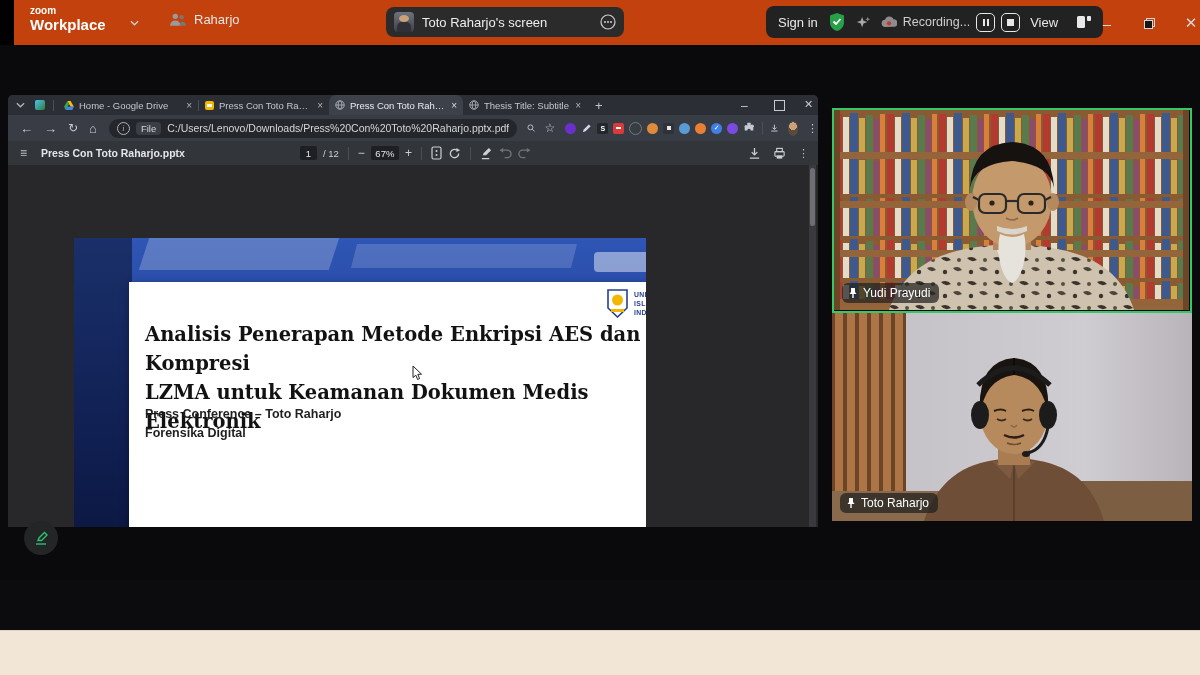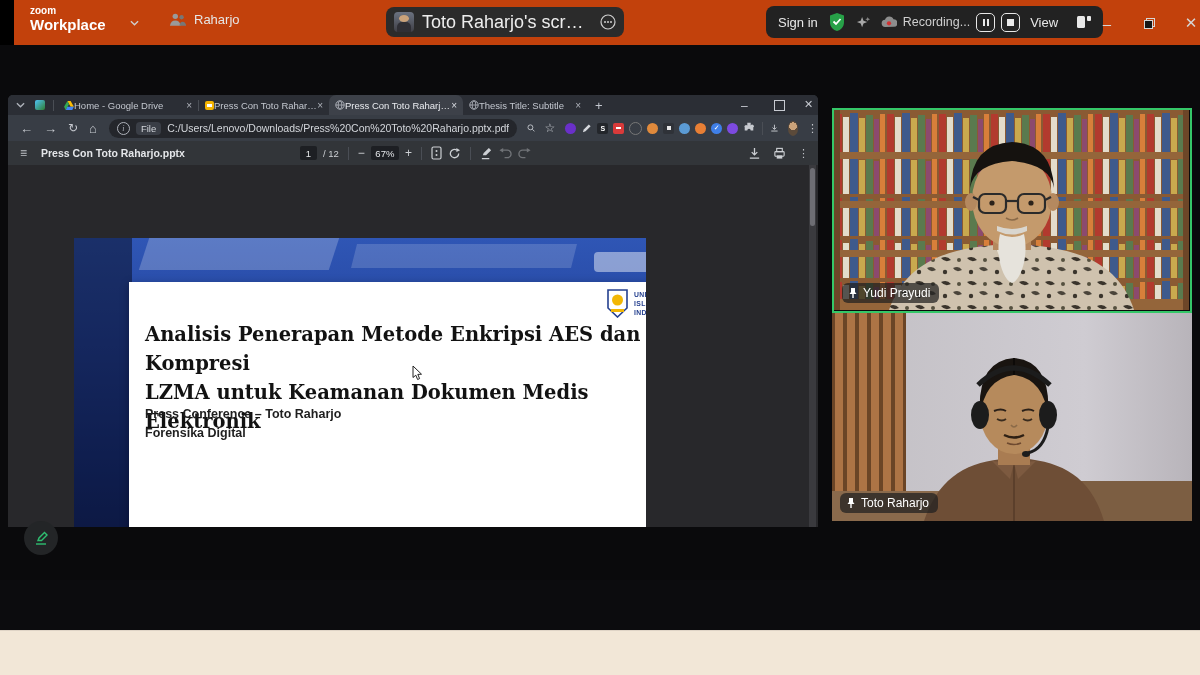--- a/index.html
+++ b/index.html
@@ -16,21 +16,21 @@
   
   #titlebar{left:14px;top:0;width:1200px;height:45px;background:#c2410c;}
   .winbtn{width:30px;height:30px;color:#d6d6d6;font-size:15px;}
   .restore{position:relative;width:10px;height:10px;display:inline-block;}
   .restore i{position:absolute;border:1.2px solid #d6d6d6;width:7px;height:7px;display:block;}
   .restore i.b{left:0;top:2px;background:#161616;}
   .restore i.t{left:2px;top:0;}
 
   
   #browser{left:8px;top:95px;width:810px;height:432px;background:#303338;border-radius:5px 5px 0 0;overflow:hidden;}
-  .tab{height:20px;font-size:9.5px;color:#c3c7cf;display:flex;align-items:center;padding:0 6px;}
+  .tab{height:20px;font-size:9.5px;color:#c3c7cf;display:flex;align-items:center;gap:5px;padding:0 6px;}
   .tabx{color:#aeb2ba;font-size:10px;margin-left:auto;}
   .extdot{width:11px;height:11px;border-radius:50%;display:inline-flex;align-items:center;justify-content:center;font-size:7px;color:#fff;}
   .pdficon{color:#bfc3c8;font-size:12px;}
   .dim{opacity:.4;}
 
   
   #toolbar{left:0;top:580px;width:1200px;height:50px;background:#0c0c0e;}
 
   
   #taskbar{left:0;top:630px;width:1200px;height:45px;background:#f2e7d7;border-top:1px solid rgba(0,0,0,.08);}
@@ -63,21 +63,21 @@
         <path d="M11.5 15 q.8-4.6 3.5-4.6 q3.4 0 4 4.6 Z" fill="#777"></path>
     </svg>
     <span style="font-size:13px;color:#e6e6e6;">Raharjo</span>
   </div>
 
   <div class="abs r" style="left:372px;top:7px;width:222px;height:30px;background:#2b2b2b;border-radius:8px;padding:0 8px;gap:8px;">
     <span style="width:20px;height:20px;border-radius:4px;background:linear-gradient(180deg,#6b7280 0%,#3f3f46 100%);overflow:hidden;position:relative;">
       <span style="position:absolute;left:5px;top:3px;width:10px;height:7px;border-radius:50%;background:#caa27a;"></span>
       <span style="position:absolute;left:3px;top:10px;width:14px;height:10px;border-radius:5px 5px 0 0;background:#2f2f35;"></span>
     </span>
-    <span class="ell" style="font-size:18px;color:#ededed;flex:1;">Toto Raharjo's screen</span>
+    <span class="ell" style="font-size:13px;color:#ededed;flex:1;">Toto Raharjo's screen</span>
     <svg width="16" height="16" viewBox="0 0 16 16">
       <circle cx="8" cy="8" r="7" fill="none" stroke="#cfcfcf" stroke-width="1.2"></circle>
       <circle cx="5" cy="8" r="1" fill="#cfcfcf"></circle>
         <circle cx="8" cy="8" r="1" fill="#cfcfcf"></circle>
         <circle cx="11" cy="8" r="1" fill="#cfcfcf"></circle>
     </svg>
   </div>
 
   <div class="abs r" style="left:752px;top:6px;height:32px;background:#222;border-radius:8px;padding:0 12px;gap:10px;">
     <span style="font-size:13px;color:#e8e8e8;">Sign in</span>

